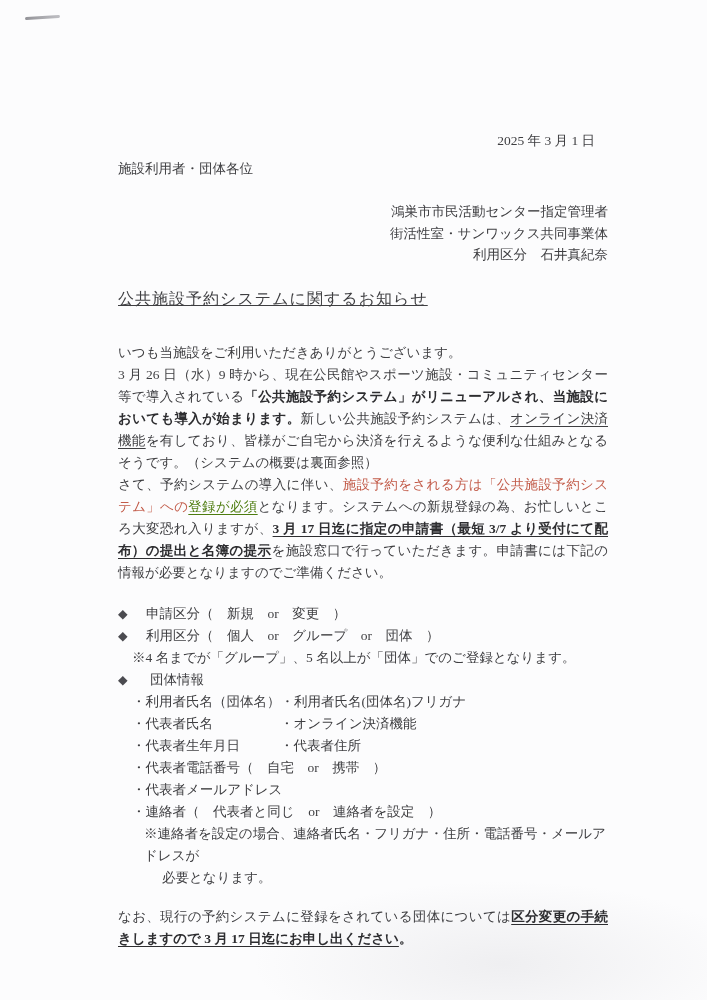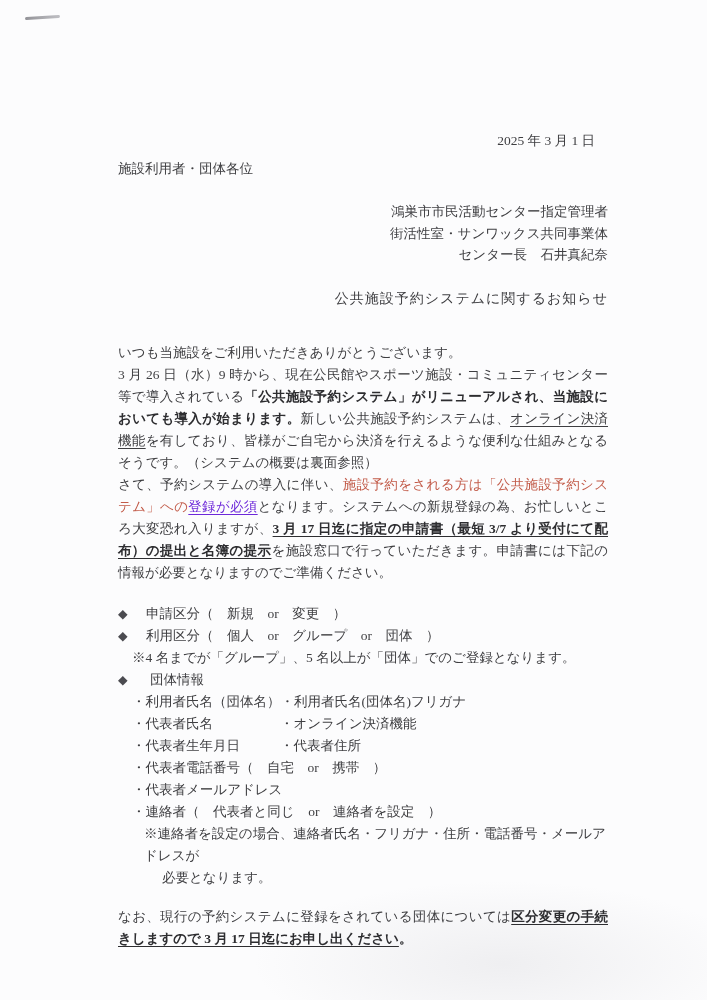--- a/index.html
+++ b/index.html
@@ -36,28 +36,28 @@
     left: 250px; top: 880px;
     width: 460px; height: 120px;
     background: radial-gradient(ellipse at 55% 70%, rgba(150,150,160,0.13), rgba(150,150,160,0.0) 70%);
     pointer-events: none;
   }
 
   
   .date-line { text-align: right; padding-right: 13px; margin-bottom: 6px; }
   .recipient { text-align: left; margin-bottom: 21px; }
   .sender-block { text-align: right; line-height: 21.5px; margin-bottom: 22px; }
-  .doc-title { text-align: right; letter-spacing: 1px; margin-bottom: 32px; font-size: 14px; }
+  .doc-title { text-align: left; letter-spacing: 1px; margin-bottom: 32px; font-size: 16px; text-decoration: underline; }
 
   
   .para { text-align: justify; }
   .seg-bold { font-weight: bold; color: #2d2d30; }
   .seg-underline { text-decoration: underline; text-underline-offset: 3px; }
   .seg-red { color: #c25b49; }
-  .seg-red-u { color: #6d28d9; text-decoration: underline; text-underline-offset: 3px; }
+  .seg-red-u { color: #4d7c0f; text-decoration: underline; text-underline-offset: 3px; }
   .seg-bold-u { font-weight: bold; color: #2d2d30; text-decoration: underline; text-underline-offset: 3px; }
 
   
   .list-block { margin-top: 19px; }
   .bullet-row { display: flex; }
   .diamond { width: 14px; color: #4b4b50; flex: 0 0 auto; margin-right: 14px; font-size: 12.5px; }
   .diamond-wide { margin-right: 18px; }
   .list-note { padding-left: 14px; }
   .field-rows { }
   .field-row { display: flex; padding-left: 14px; }
@@ -77,21 +77,21 @@
 <div class="sheet">
   <div class="content">
 
     <div class="date-line">2025 年 3 月 1 日</div>
 
     <div class="recipient">施設利用者・団体各位</div>
 
     <div class="sender-block">
       <div>鴻巣市市民活動センター指定管理者</div>
       <div>街活性室・サンワックス共同事業体</div>
-      <div>センター長　石井真紀奈</div>
+      <div>利用区分　石井真紀奈</div>
     </div>
 
     <div class="doc-title">公共施設予約システムに関するお知らせ</div>
 
     <div class="para">いつも当施設をご利用いただきありがとうございます。</div>
 
     <div class="para">
       <span>3 月 26 日（水）9 時から、現在公民館やスポーツ施設・コミュニティセンター等で導入されている</span><span class="seg-bold">「公共施設予約システム」がリニューアルされ、当施設においても導入が始まります。</span><span>新しい公共施設予約システムは、</span><span class="seg-underline">オンライン決済機能</span><span>を有しており、皆様がご自宅から決済を行えるような便利な仕組みとなるそうです。（システムの概要は裏面参照）</span>
     </div>
 

